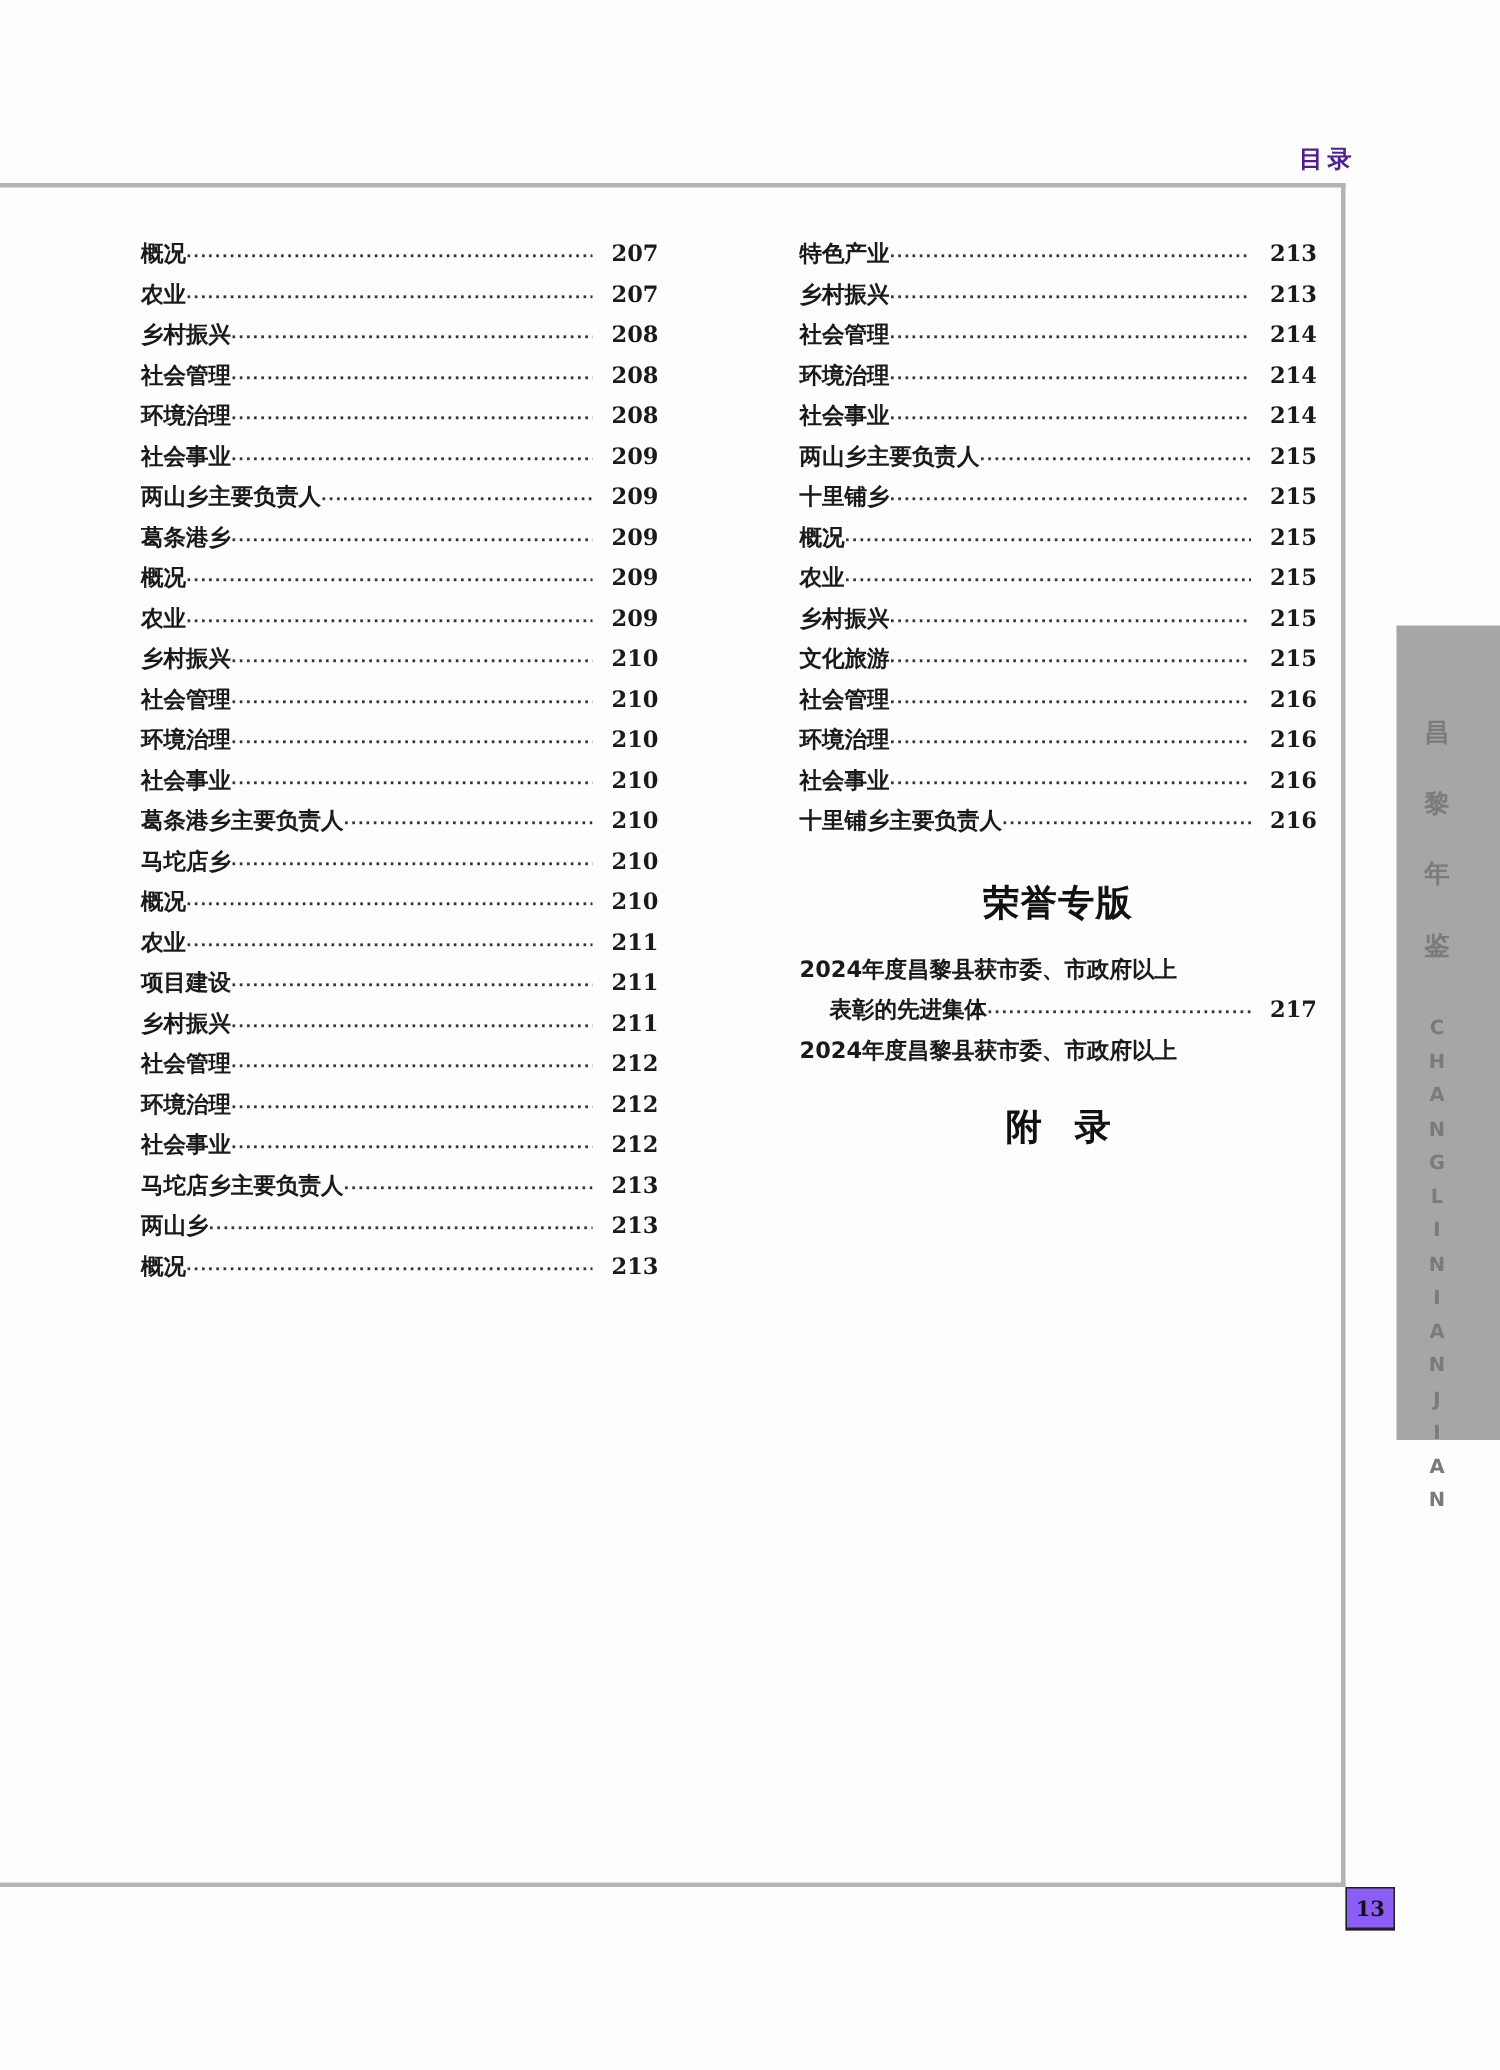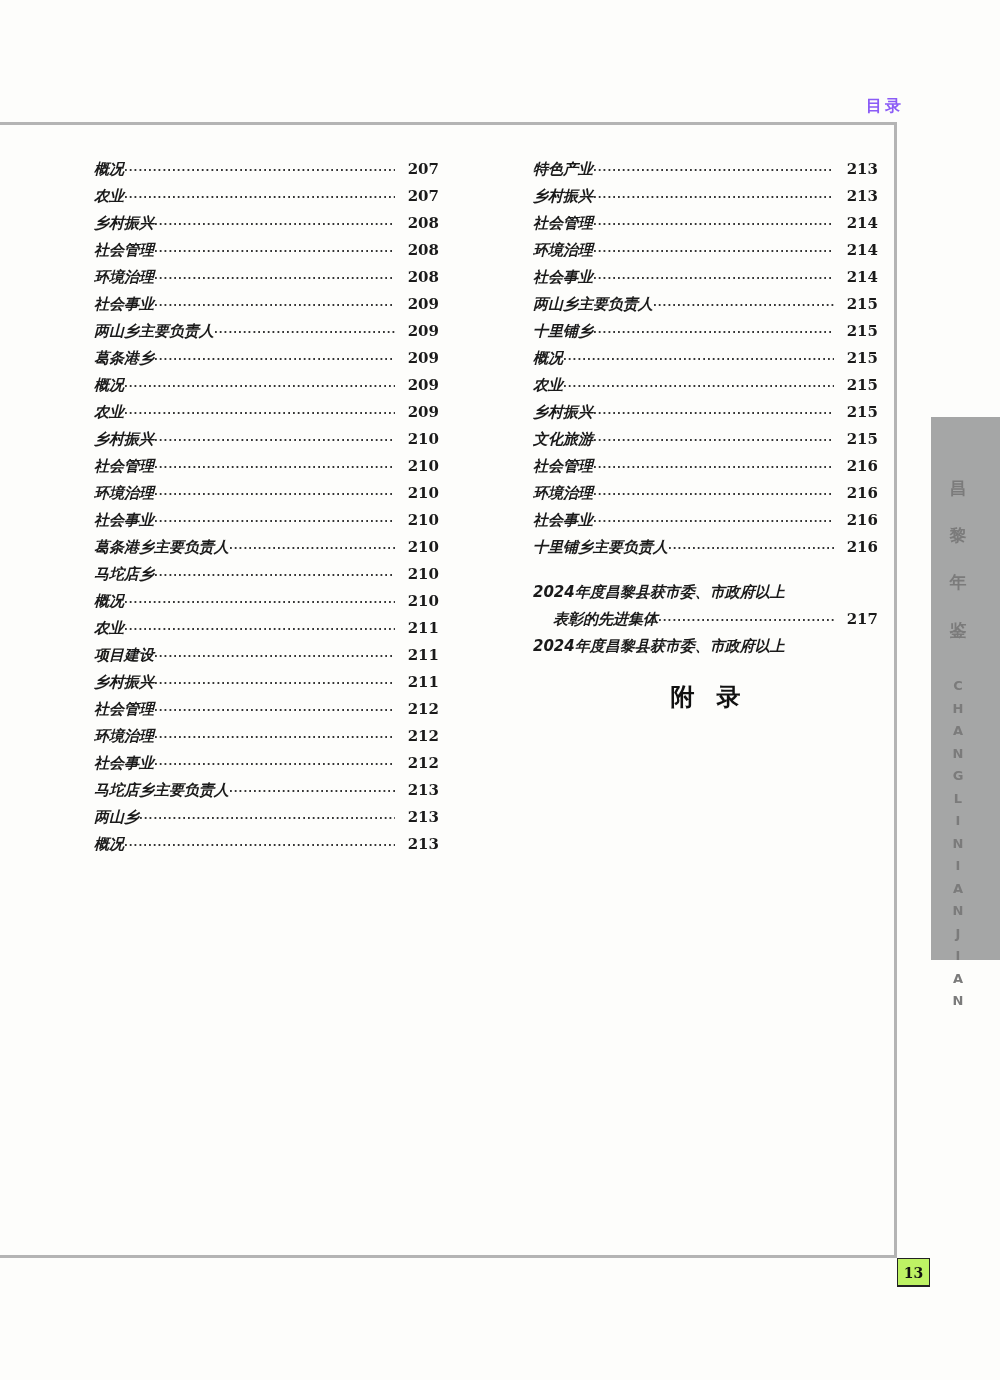--- a/index.html
+++ b/index.html
@@ -1,37 +1,37 @@
 <!DOCTYPE html>
 <html><head>
 <meta charset="utf-8">
 <style>
   html, body { margin:0; padding:0; }
   body { width:1000px; height:1380px; background:#fdfdfb; position:relative; overflow:hidden;
          font-family:"DejaVu Sans", sans-serif; color:#1a1a1a; }
   .frame-top { position:absolute; left:0; top:122px; width:897px; height:3px; background:#b4b4b4; }
   .frame-right { position:absolute; left:894px; top:122px; width:3px; height:1136px; background:#b4b4b4; }
   .frame-bottom { position:absolute; left:0; top:1255px; width:897px; height:3px; background:#b4b4b4; }
-  .running-head { position:absolute; left:866px; top:96px; font-size:16px; font-weight:bold; letter-spacing:3px; color:#8b5cf6; }
+  .running-head { position:absolute; left:866px; top:96px; font-size:16px; font-weight:bold; letter-spacing:3px; color:#4c1d95; }
   .col { position:absolute; top:156px; width:345px; }
   .col-left { left:94px; }
   .col-right { left:533px; }
   .entry { display:flex; align-items:baseline; height:27px; font-size:15px; font-weight:bold; line-height:27px; }
-  .entry .title { white-space:nowrap;font-style:italic; }
+  .entry .title { white-space:nowrap; }
   .entry .dots { flex:1; overflow:hidden; white-space:nowrap; margin:0 4px 0 0; color:#333; font-size:10px; letter-spacing:1px; }
   .entry .dots::after { content:"························································································"; }
   .entry .page { width:40px; text-align:right; font-family:"DejaVu Serif", serif; font-size:15px; flex:none; }
   .entry.indent { padding-left:20px; }
   .section-heading { text-align:center; font-size:24px; font-weight:bold; height:54px; line-height:54px; margin:0; color:#111; letter-spacing:1px; }
   .section-heading.wide { letter-spacing:22px; padding-left:22px; }
   .gap { height:14px; }
   .side-tab { position:absolute; left:931px; top:417px; width:69px; height:543px; background:#a5a6a6; }
   .side-tab .cn { position:absolute; left:0; width:54px; text-align:center; font-size:17px; font-weight:bold; color:#7b7b7b; }
   .side-tab .en { position:absolute; left:0; width:54px; top:258px; text-align:center; font-size:13px; font-weight:bold; color:#7b7b7b; line-height:22.5px; }
-  .page-box { position:absolute; left:897px; top:1258px; width:33px; height:29px; background:#bef264; border:1px solid #222; border-bottom:2px solid #222;
+  .page-box { position:absolute; left:897px; top:1258px; width:33px; height:29px; background:#8b5cf6; border:1px solid #222; border-bottom:2px solid #222;
               text-align:center; line-height:29px; font-family:"DejaVu Serif", serif; font-weight:bold; font-size:14px; color:#111; box-sizing:border-box; }
 </style>
 </head>
 <body>
 
 <div class="frame-top"></div>
 <div class="frame-right"></div>
 <div class="frame-bottom"></div>
 
 <div class="running-head">目录</div>
@@ -241,20 +241,21 @@
         <span class="dots"></span>
         <span class="page">216</span>
       </div>
       <div class="entry">
         <span class="title">十里铺乡主要负责人</span>
         <span class="dots"></span>
         <span class="page">216</span>
       </div>
     </div>
   <div class="gap"></div>
+  <div class="section-heading">荣誉专版</div>
   <div class="gap" style="height:4px"></div>
   <div>
     <div class="entry">
       <span class="title">2024年度昌黎县获市委、市政府以上</span>
     </div>
     <div class="entry indent">
       <span class="title">表彰的先进集体</span>
       <span class="dots"></span>
       <span class="page">217</span>
     </div>

